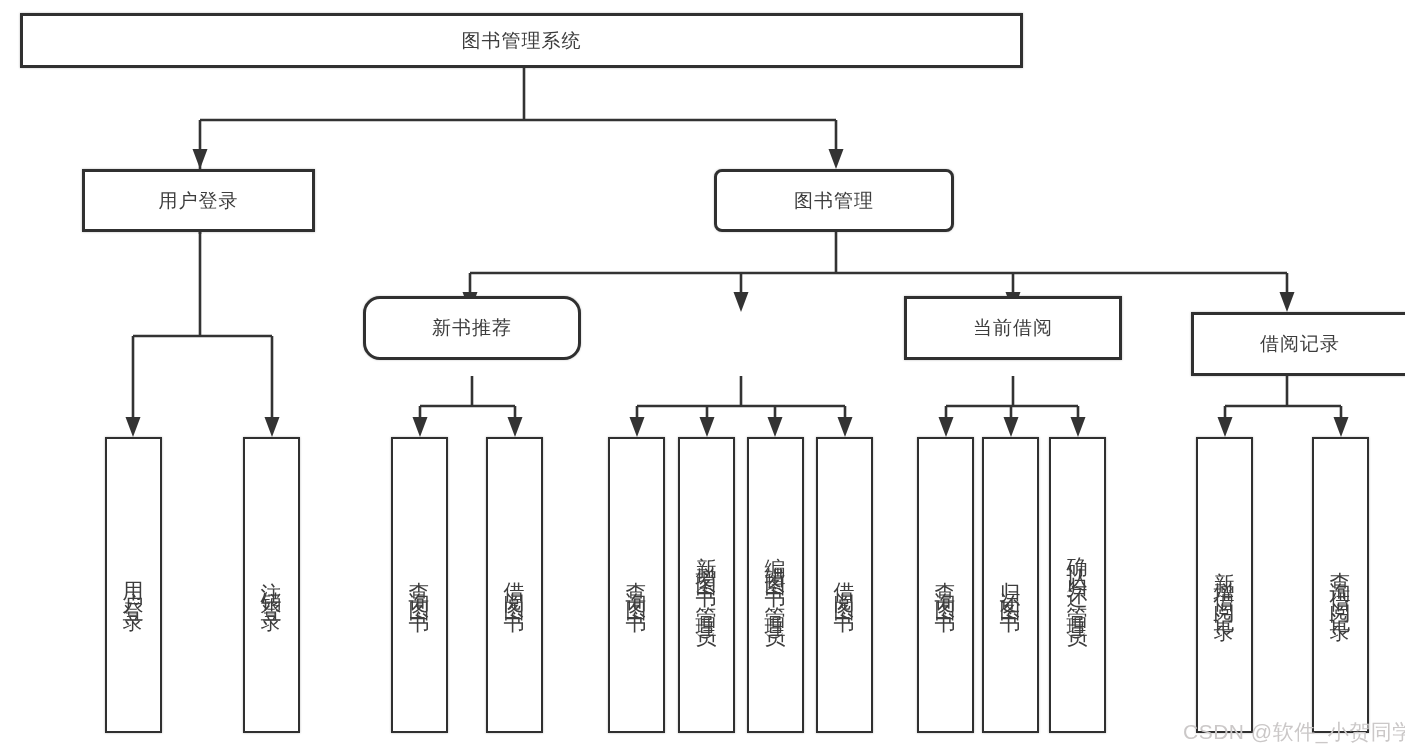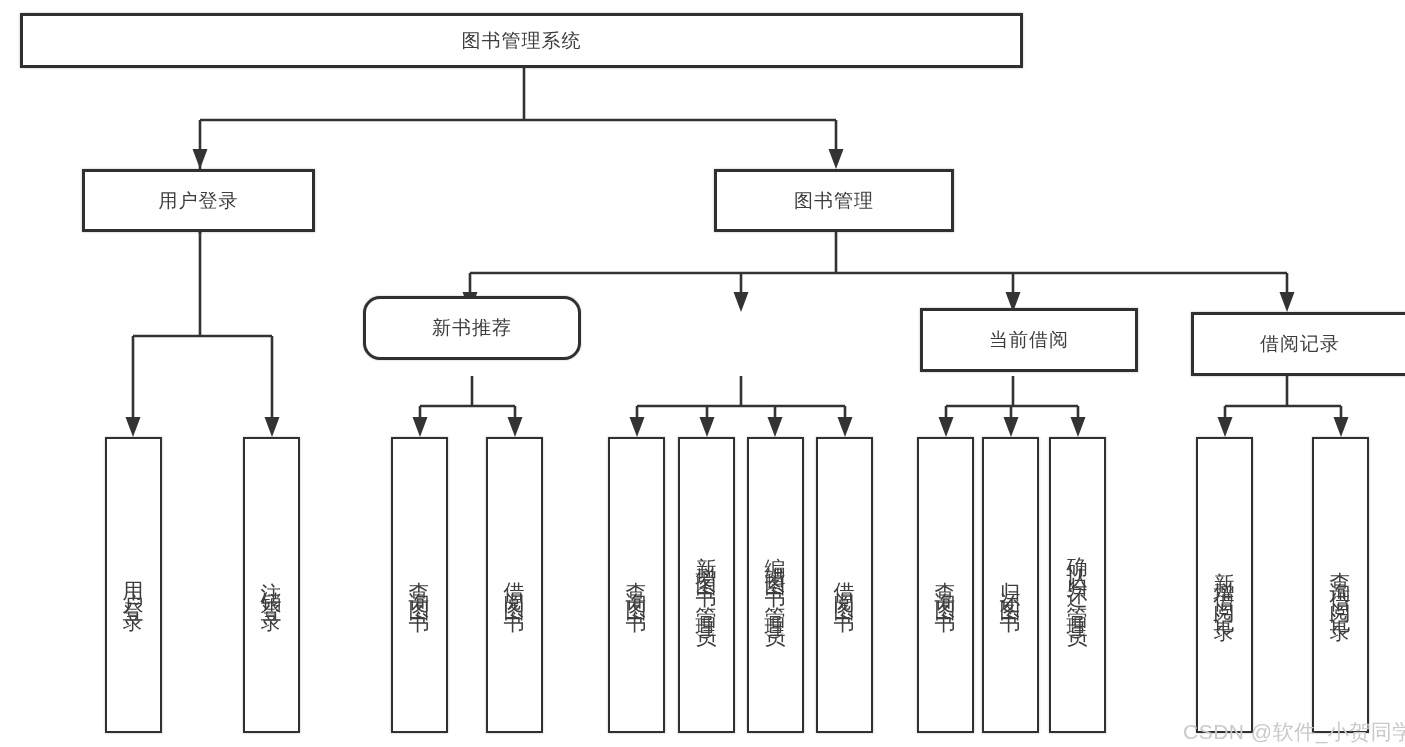--- a/index.html
+++ b/index.html
@@ -120,24 +120,24 @@
       <polygon points="1078,437 1070.5,417 1085.5,417"></polygon>
 
       <polygon points="1225,437 1217.5,417 1232.5,417"></polygon>
       <polygon points="1341,437 1333.5,417 1348.5,417"></polygon>
     </g>
   </svg>
 
   <div class="node node-root" style="left:20px; top:13px; width:1003px; height:55px;">图书管理系统</div>
 
   <div class="node node-h" style="left:82px; top:169px; width:233px; height:63px;">用户登录</div>
-  <div class="node node-h" style="left:714px; top:169px; width:240px; height:63px;">图书管理</div>
+  <div class="node node-h" style="left:714px; top:169px; width:240px; height:63px;border-radius:8px;">图书管理</div>
 
   <div class="node node-h" style="left:363px; top:296px; width:218px; height:64px;border-radius:17px;">新书推荐</div>
-  <div class="node node-h" style="left:904px; top:308px; width:218px; height:64px;margin-left:16px;">当前借阅</div>
+  <div class="node node-h" style="left:904px; top:296px; width:218px; height:64px;">当前借阅</div>
   <div class="node node-h" style="left:1178px; top:312px; width:218px; height:64px;margin-left:13px;">借阅记录</div>
 
   <div class="node node-v" style="left:105px; top:437px; width:57px; height:296px;">
     <span class="vtext">用户登录</span>
   </div>
   <div class="node node-v" style="left:243px; top:437px; width:57px; height:296px;">
     <span class="vtext">注销登录</span>
   </div>
 
   <div class="node node-v" style="left:391px; top:437px; width:57px; height:296px;">

